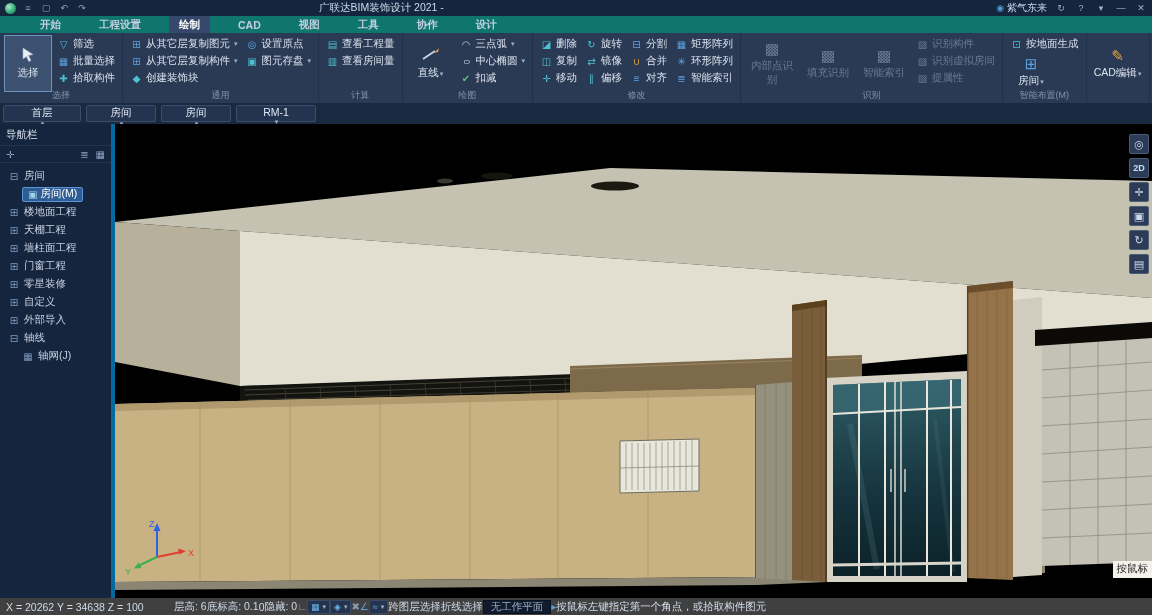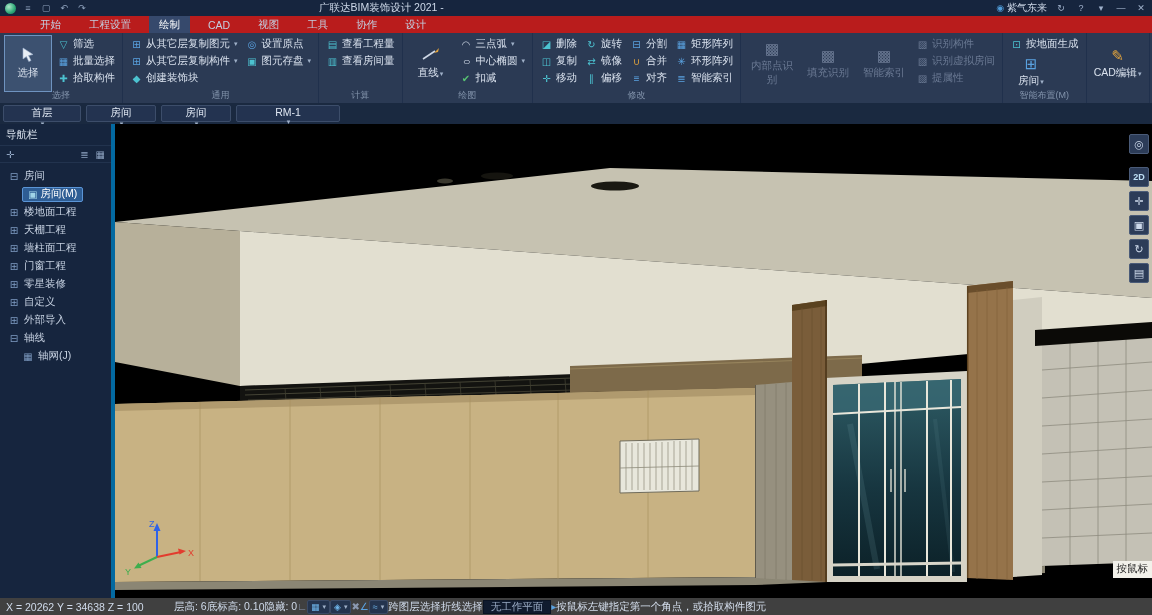--- a/index.html
+++ b/index.html
@@ -11,21 +11,21 @@
   .titlebar { height:16px; background:#16253e; display:flex; align-items:center; padding:0 5px; gap:6px; color:#b9c6da; flex:0 0 auto; }
   .logo { width:11px; height:11px; border-radius:50%; background:radial-gradient(circle at 35% 35%, #aee6c8, #2aa876 60%, #1b6f52); flex:0 0 auto; }
   .tb-ic { font-size:9px; color:#8fa2bd; width:12px; text-align:center; }
   .tb-title { color:#cdd8e8; font-size:10.5px; margin-left:225px; white-space:nowrap; }
   .tb-right { margin-left:auto; display:flex; align-items:center; gap:8px; }
   .tb-user { display:flex; align-items:center; gap:3px; color:#cdd8e8; font-size:10px; }
   .user-ic { color:#4f9bd8; font-size:9px; }
   .tb-btn { font-size:9px; color:#9eb0ca; width:12px; text-align:center; }
 
   
-  .tabbar { height:17px; background:#b91c1c; display:flex; align-items:stretch; padding-left:30px; gap:8px; flex:0 0 auto; }
+  .tabbar { height:17px; background:#0f766e; display:flex; align-items:stretch; padding-left:30px; gap:18px; flex:0 0 auto;font-weight:bold; }
   .tab { font-size:10.5px; color:#c3cedf; padding:0 10px; display:flex; align-items:center; white-space:nowrap; }
   .tab.active { background:#36496c; color:#ffffff; }
 
   
   .ribbon { height:70px; background:#2b3a54; display:flex; flex:0 0 auto; }
   .rgroup { position:relative; border-right:1px solid #20304c; padding:3px 5px 12px 5px; display:flex; }
   .glabel { position:absolute; bottom:1px; left:0; right:0; text-align:center; font-size:9px; color:#8394ac; white-space:nowrap; }
   .rbody { display:flex; gap:4px; }
   .vcol { display:flex; flex-direction:column; gap:1px; }
   .sbtn { display:flex; align-items:center; gap:3px; height:16px; padding:0 2px; font-size:10.5px; color:#d9e1ed; white-space:nowrap; }
@@ -55,21 +55,21 @@
   .trow { display:flex; align-items:center; gap:4px; height:18px; padding-left:8px; white-space:nowrap; }
   .trow .nic { color:#7e9cc2; font-size:10px; width:12px; text-align:center; flex:0 0 auto; }
   .trow.child { padding-left:22px; }
   .pill { display:flex; align-items:center; gap:3px; background:#2e5d94; border:1px solid #5b95d6; border-radius:2px; padding:0 5px; height:15px; color:#fff; }
   .pill .nic { color:#9fd4e8; width:auto; }
 
   .viewport { position:relative; flex:1; background:#000; overflow:hidden; }
   svg.scene { position:absolute; left:0; top:0; }
   .vtools { position:absolute; top:10px; right:3px; display:flex; flex-direction:column; gap:4px; }
   .vtool { width:20px; height:20px; background:#2c3c58; border:1px solid #4a5b78; border-radius:2px; color:#cdd9ea; font-size:11px; display:flex; align-items:center; justify-content:center; }
-  .vtool.twod { font-size:9px; font-weight:bold; color:#bfe0f5;margin-top:9px; }
+  .vtool.twod { font-size:9px; font-weight:bold; color:#bfe0f5; }
   .tooltip { position:absolute; right:0; bottom:20px; background:#f2f1ea; color:#1a1a1a; font-size:10.5px; padding:1px 4px 2px; white-space:nowrap; }
 
   
   .statusbar { height:17px; background:#404040; display:flex; align-items:center; font-size:10.5px; color:#cfdaea; padding:0 6px; gap:0; flex:0 0 auto; white-space:nowrap; }
   .coords { min-width:168px; }
   .sicon { font-size:10px; }
   .sbox { display:flex; align-items:center; gap:2px; background:#24344e; border:1px solid #3a4a66; border-radius:2px; height:14px; padding:0 3px; font-size:9px; color:#6db3e8; }
   .wplane { background:#101b2e; border:1px solid #0a1322; color:#98a9c2; padding:0 7px; height:14px; display:flex; align-items:center; border-radius:0; }
   .hint { color:#d5dfee; }
 </style>
@@ -303,20 +303,21 @@
           <div class="sbtn disabled">
               <span class="ic">▨</span>
               <span>识别虚拟房间</span>
             </div>
           <div class="sbtn disabled">
               <span class="ic">▨</span>
               <span>提属性</span>
             </div>
         </div>
       </div>
+      <div class="glabel">识别</div>
     </div>
 
     <div class="rgroup">
       <div class="rbody">
         <div class="vcol" style="align-items:flex-start;">
           <div class="sbtn">
               <span class="ic teal">⊡</span>
               <span>按地面生成</span>
             </div>
           <div class="bigbtn">
@@ -348,21 +349,21 @@
         <span class="dd">▾</span>
       </div>
     <div class="select" style="width:70px">
         <span>房间</span>
         <span class="dd">▾</span>
       </div>
     <div class="select" style="width:70px">
         <span>房间</span>
         <span class="dd">▾</span>
       </div>
-    <div class="select" style="width:104px">
+    <div class="select" style="width:80px">
         <span>RM-1</span>
         <span class="dd">▾</span>
       </div>
   </div>
 
   <div class="main">
 
     <div class="sidebar">
       <div class="sb-title">导航栏</div>
       <div class="sb-tools">

